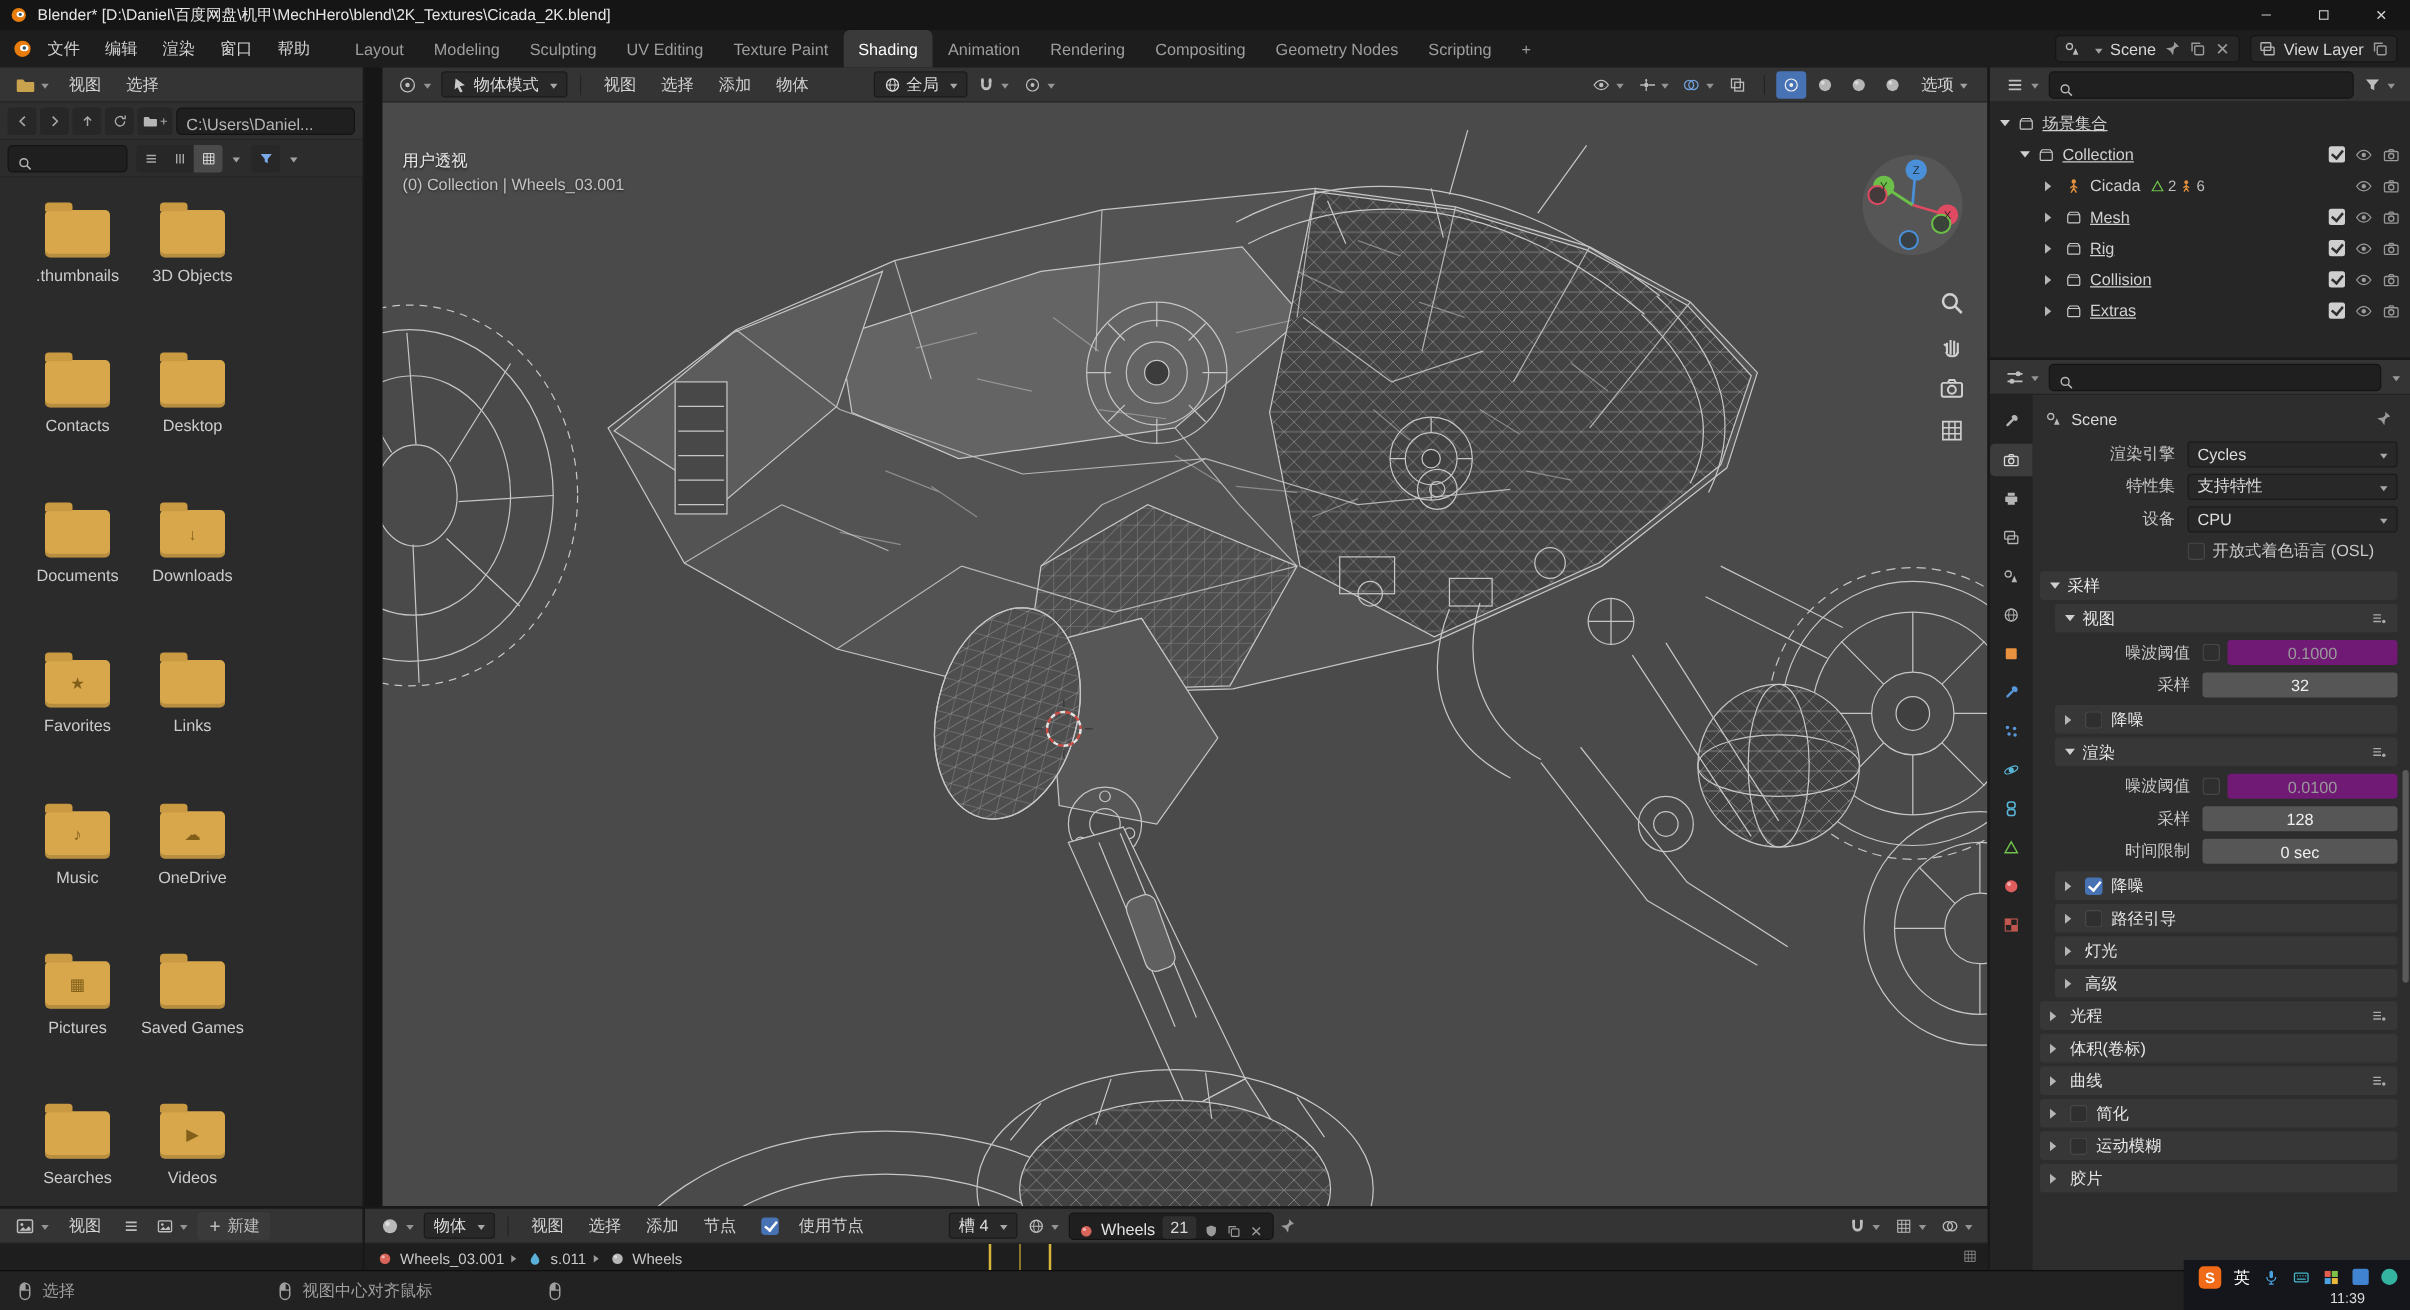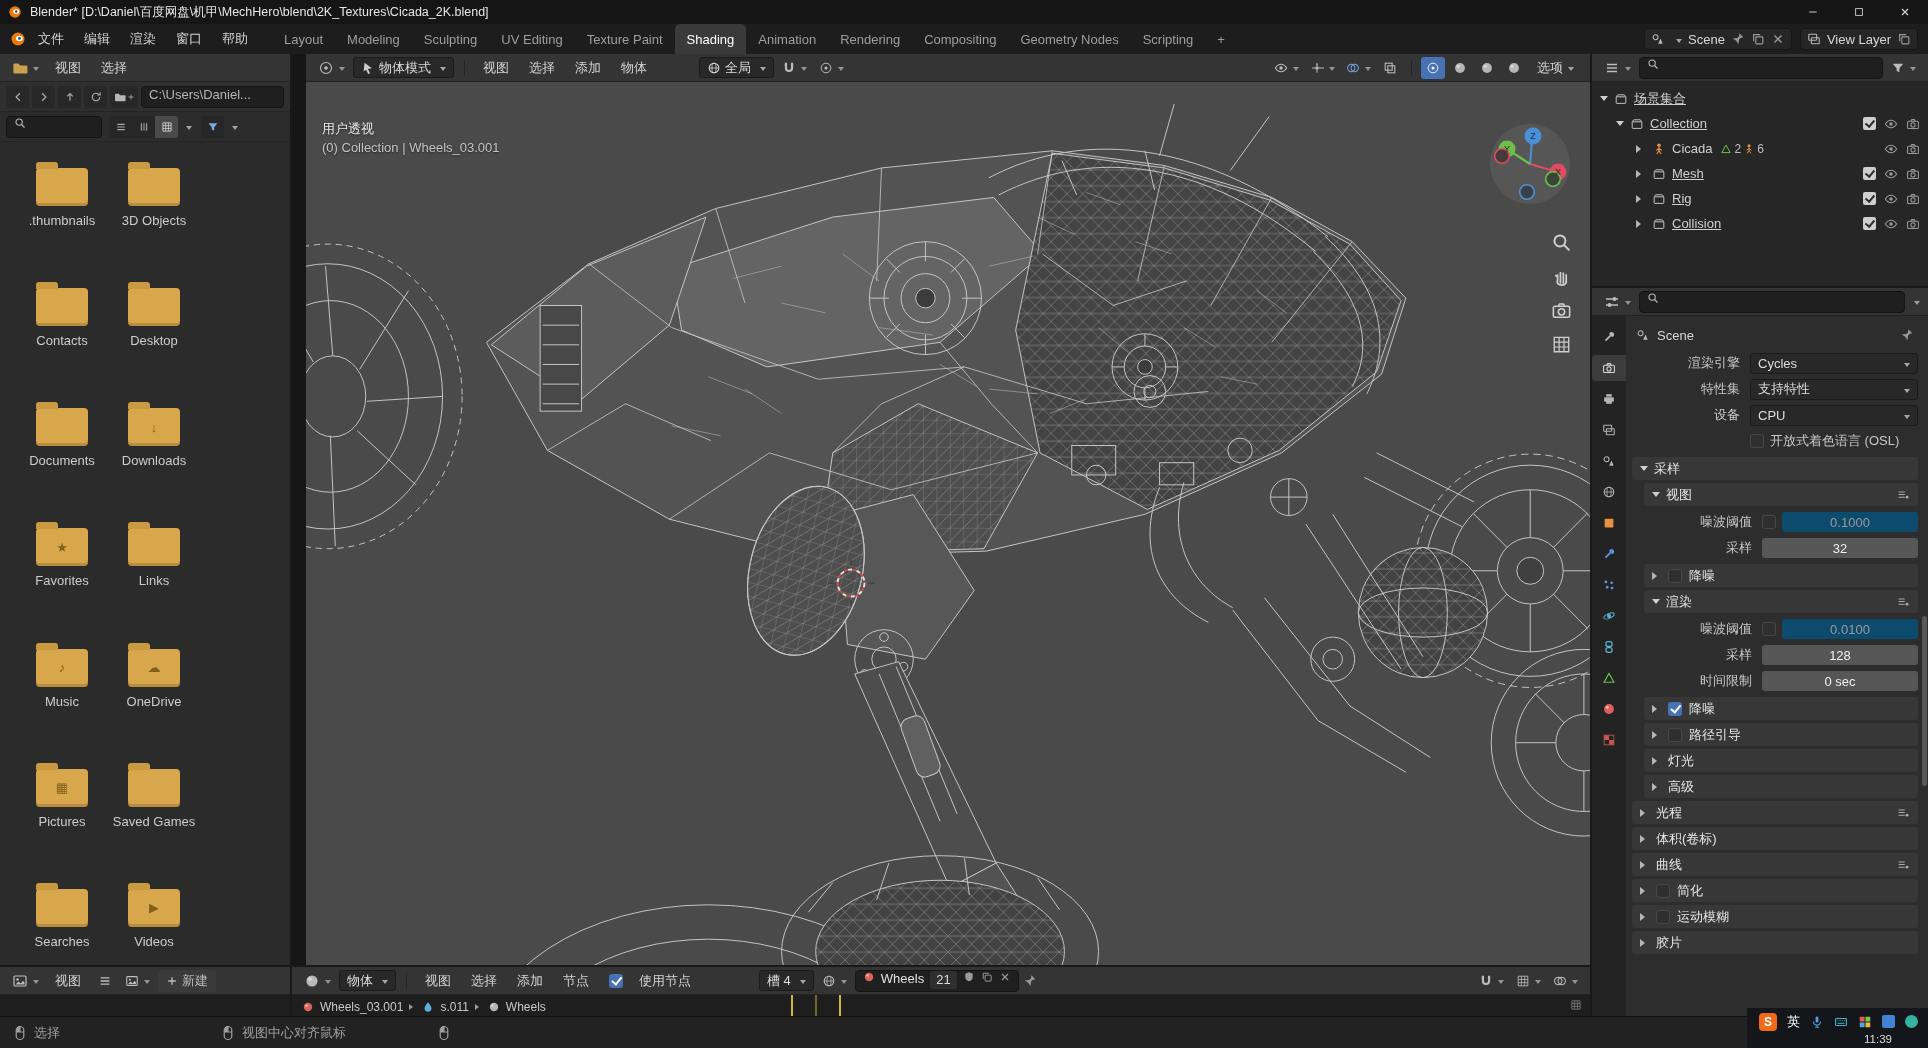--- a/index.html
+++ b/index.html
@@ -39,21 +39,21 @@
   
   .editor { position:absolute; display:flex; flex-direction:column; }
   .hdr { height:28px; background:#343434; border-bottom:1px solid #222; display:flex; align-items:center;
          padding:0 8px; gap:4px; flex:none; color:#c9c9c9; }
   .hmenu { padding:0 8px; color:#d2d2d2; height:100%; display:flex; align-items:center; }
   .hbtn { height:22px; min-width:24px; padding:0 4px; display:flex; align-items:center; justify-content:center;
           background:transparent; border-radius:3px; color:#bdbdbd; }
   .dd { display:flex; align-items:center; height:21px; background:#282828; border:1px solid #1b1b1b;
         border-radius:3px; padding:0 7px; color:#dddddd; gap:4px; }
   .field { background:#1f1f1f; border:1px solid #141414; border-radius:4px; height:22px;
-           display:flex; align-items:flex-start; padding:0 7px; color:#b5b5b5; gap:6px; }
+           display:flex; align-items:flex-end; padding:0 7px; color:#b5b5b5; gap:6px; }
 
   
   #filebrowser { left:0; top:54px; width:292px; height:911px; background:#2b2b2b; border-right:2px solid #191919; }
   .fnav { height:30px; display:flex; align-items:center; gap:3px; padding:0 6px; background:#2f2f2f; border-bottom:1px solid #242424; }
   .nbtn { width:23px; height:22px; background:#272727; border-radius:3px; display:flex; align-items:center; justify-content:center; color:#a8a8a8; flex:none;}
   .fgrid { display:grid; grid-template-columns:92px 92px; row-gap:44px; padding:26px 0 0 16px; overflow:hidden; flex:1;}
   .fitem { display:flex; flex-direction:column; align-items:center; }
   .folder { width:52px; height:38px; background:#d8a74c; border-radius:4px; position:relative;
             box-shadow: inset 0 -3px 0 rgba(0,0,0,.15); display:flex; align-items:center; justify-content:center;}
   .folder::before { content:""; position:absolute; left:0; top:-6px; width:22px; height:7px; background:#c99a42; border-radius:3px 3px 0 0; }
@@ -88,21 +88,21 @@
   .ptabs { width:34px; background:#232323; padding-top:8px; display:flex; flex-direction:column; gap:5px; align-items:stretch; flex:none;}
   .ptab { height:26px; display:flex; align-items:center; justify-content:center; }
   .ptab.active { background:#3c3c3c; border-radius:4px 0 0 4px; }
   .pcontent { flex:1; padding:4px 10px 0 6px; overflow:hidden; }
   .pcrumb { display:flex; align-items:center; height:30px; gap:7px; padding:0 4px; color:#d8d8d8; }
   .prow { display:flex; align-items:center; height:26px; }
   .plabel { width:118px; text-align:right; padding-right:10px; color:#c8c8c8; flex:none; }
   .pfield { flex:1; display:flex; gap:6px; align-items:center; }
   .num { height:20px; flex:1; background:#565656; border-radius:3px; display:flex; align-items:center;
          justify-content:center; color:#f0f0f0; }
-  .num.dim { background:#0c4a6e; color:#9a9a9a; }
+  .num.dim { background:#701a75; color:#9a9a9a; }
   .ddf { flex:1; }
   .sect { background:#373737; border-radius:3px; height:23px; display:flex; align-items:center;
           padding:0 8px; margin:3px 0; color:#e6e6e6; }
   .sect .preset { margin-left:auto; color:#aaaaaa; }
   .ml { margin-left:12px; }
   .cb { width:14px; height:14px; border-radius:3px; position:relative; flex:none; }
   .cb.off { background:#2f2f2f; box-shadow:inset 0 0 0 1px #474747; }
   .cb.on { background:#4772b3; }
   .cb.on::after { content:""; position:absolute; left:4.5px; top:1.5px; width:4px; height:7.5px;
                   border-right:2px solid #fff; border-bottom:2px solid #fff; transform:rotate(40deg); }
@@ -895,20 +895,36 @@
         <div class="oicons">
             <span class="ocb"></span>
             <svg class="ic14">
               <use href="#i-eye"></use>
             </svg>
             <svg class="ic14">
               <use href="#i-cam"></use>
             </svg>
           </div>
       </div>
+      <div class="orow" style="padding-left:44px">
+        <span class="tri-r"></span>
+        <svg class="ic14" style="color:#c9c9c9">
+            <use href="#i-collection"></use>
+          </svg>
+        <span class="oname">Extras</span>
+        <div class="oicons">
+            <span class="ocb"></span>
+            <svg class="ic14">
+              <use href="#i-eye"></use>
+            </svg>
+            <svg class="ic14">
+              <use href="#i-cam"></use>
+            </svg>
+          </div>
+      </div>
     </div>
   </div>
 
   <div id="properties" class="editor">
     <div class="hdr">
       <div class="hbtn">
           <svg class="ic">
             <use href="#i-sliders"></use>
           </svg>
           <span class="chev"></span>

